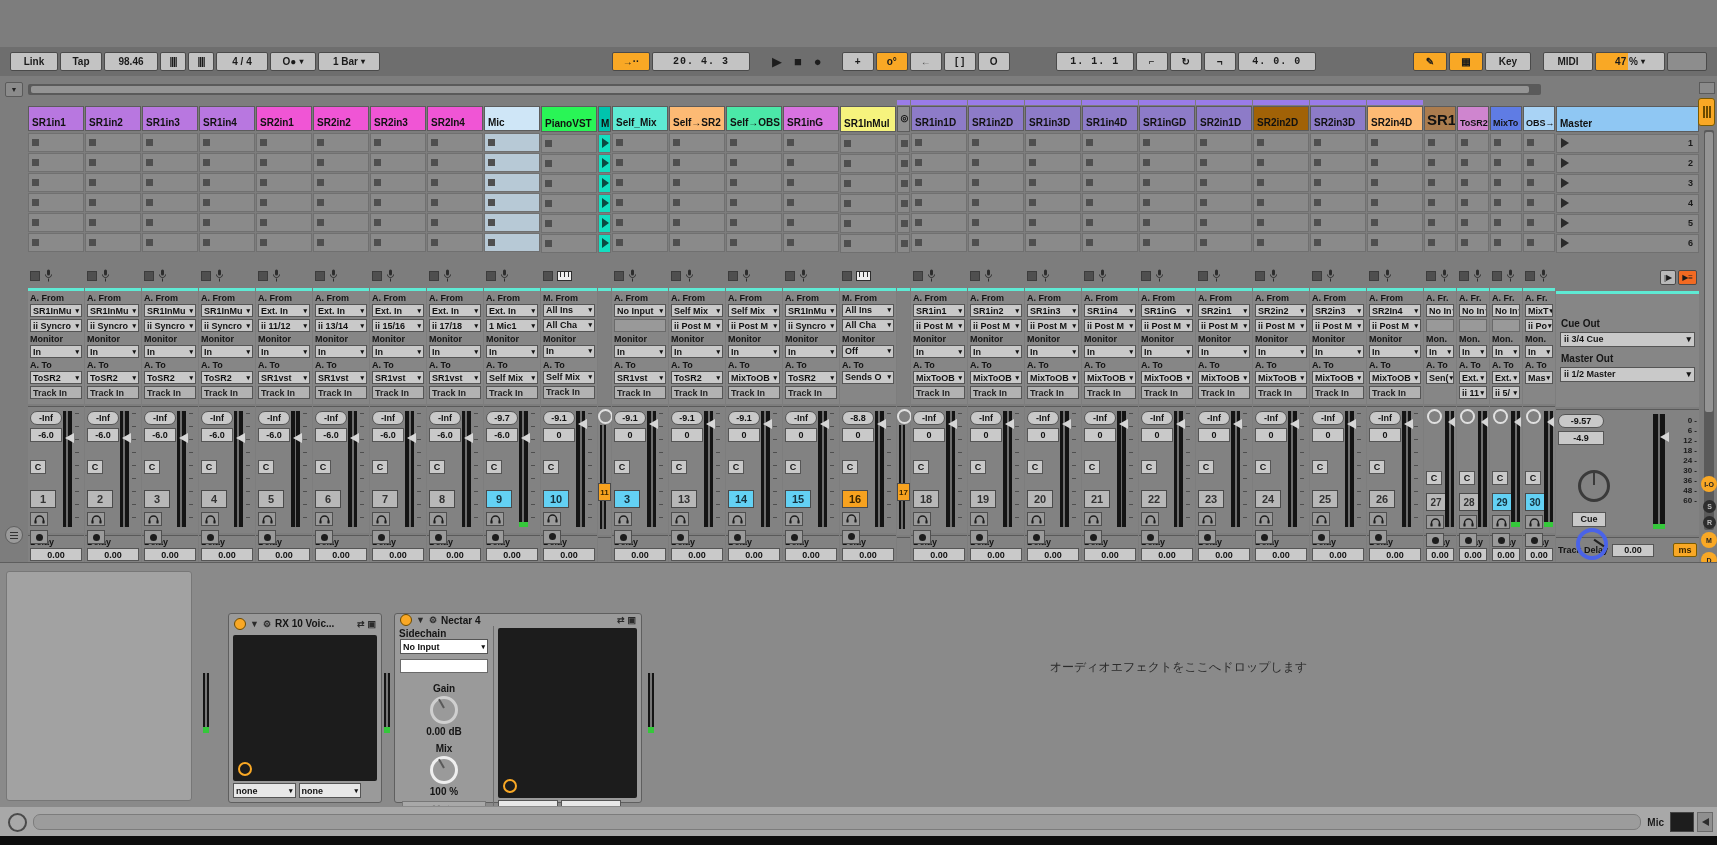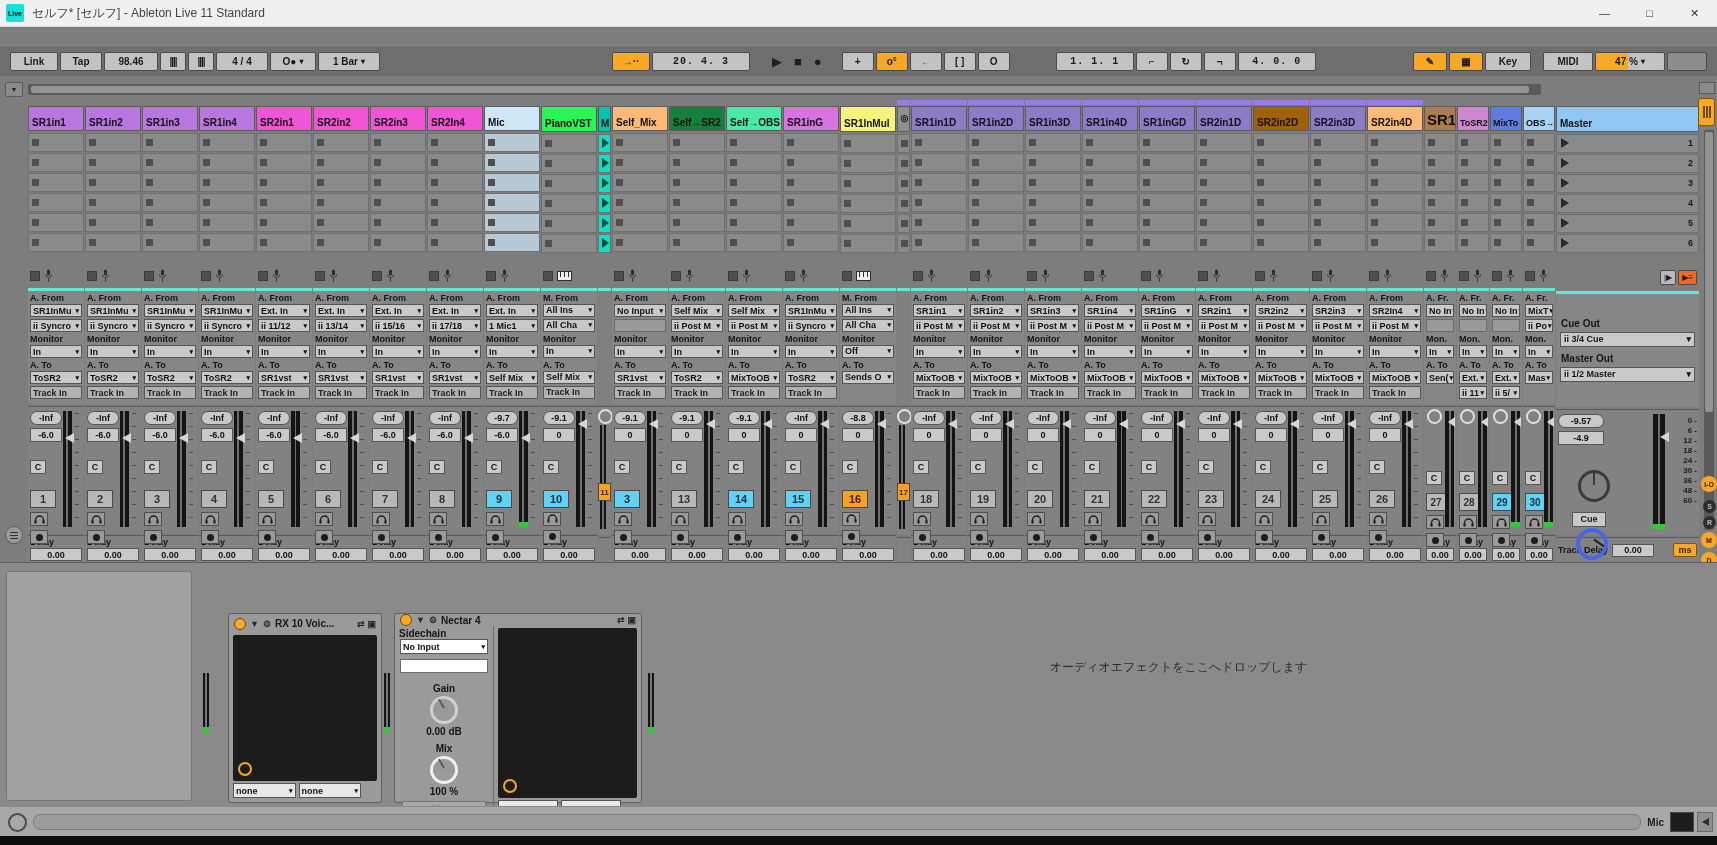--- a/index.html
+++ b/index.html
@@ -164,29 +164,20 @@
   .mic-box{width:22px;height:18px;background:#1d1d1d;border:1px solid #444;margin-right:3px;}
   .spk{width:14px;height:18px;background:#8f8f8f;border:1px solid #6a6a6a;display:flex;align-items:center;justify-content:center;margin-right:4px;}
   .spk i{display:block;width:0;height:0;border-right:7px solid #2d2d2d;border-top:4px solid transparent;border-bottom:4px solid transparent;}
   .bottomblack{position:absolute;top:836px;left:0;right:0;height:9px;background:#0d0d0d;}
 </style>
 </head>
 <body>
 
 <div id="app">
 
-  <div class="titlebar">
-    <div class="live-icon">Live</div>
-    <div class="title-text">セルフ* [セルフ] - Ableton Live 11 Standard</div>
-    <div class="win-btns">
-      <div class="win-btn">—</div>
-      <div class="win-btn">□</div>
-      <div class="win-btn">✕</div>
-    </div>
-  </div>
 
 
   <div class="transport">
     <div style="width:10px"></div>
     <div class="tbox" style="width:36px">Link</div>
     <div class="tbox" style="width:30px">Tap</div>
     <div class="tbox" style="width:42px">98.46</div>
     <div class="tbox" style="width:14px;letter-spacing:-1px">||||</div>
     <div class="tbox" style="width:14px;letter-spacing:-1px">||||</div>
     <div class="tbox" style="width:40px">4 / 4</div>
@@ -1063,21 +1054,21 @@
     <div class="routing" style="background:#808080"></div>
     <div class="mixer">
       <div class="panknob"></div>
       <div class="meter" style="left:2px;top:18px;width:6px;background:linear-gradient(90deg,#141414 0 2px,#6e6e6e 2px 4px,#141414 4px 6px)"></div>
       <div class="numchip st-warn" style="position:absolute;bottom:34px;left:0;width:11px;font-size:8px;margin-top:0">11</div>
     </div>
     <div class="delayrow"></div>
   </div>
         <div class="col normal">
     <div class="gbar" style="background:transparent"></div>
-    <div class="hdr" style="background:#fdba74">Self_Mix</div>
+    <div class="hdr" style="background:#5eead4">Self_Mix</div>
     <div class="grid">
             <div class="slot">
               <span class="sq"></span>
             </div>
             <div class="slot">
               <span class="sq"></span>
             </div>
             <div class="slot">
               <span class="sq"></span>
             </div>
@@ -1139,21 +1130,21 @@
       <div class="fad" style="right:10px;top:12px"></div>
       <div class="ticks" style="right:5px"></div>
     </div>
     <div class="delayrow">
       <div class="dlabel">Delay</div>
       <div class="dval">0.00</div>
     </div>
   </div>
         <div class="col normal">
     <div class="gbar" style="background:transparent"></div>
-    <div class="hdr" style="background:#15803d">Self→SR2</div>
+    <div class="hdr" style="background:#fdba74">Self→SR2</div>
     <div class="grid">
             <div class="slot">
               <span class="sq"></span>
             </div>
             <div class="slot">
               <span class="sq"></span>
             </div>
             <div class="slot">
               <span class="sq"></span>
             </div>

